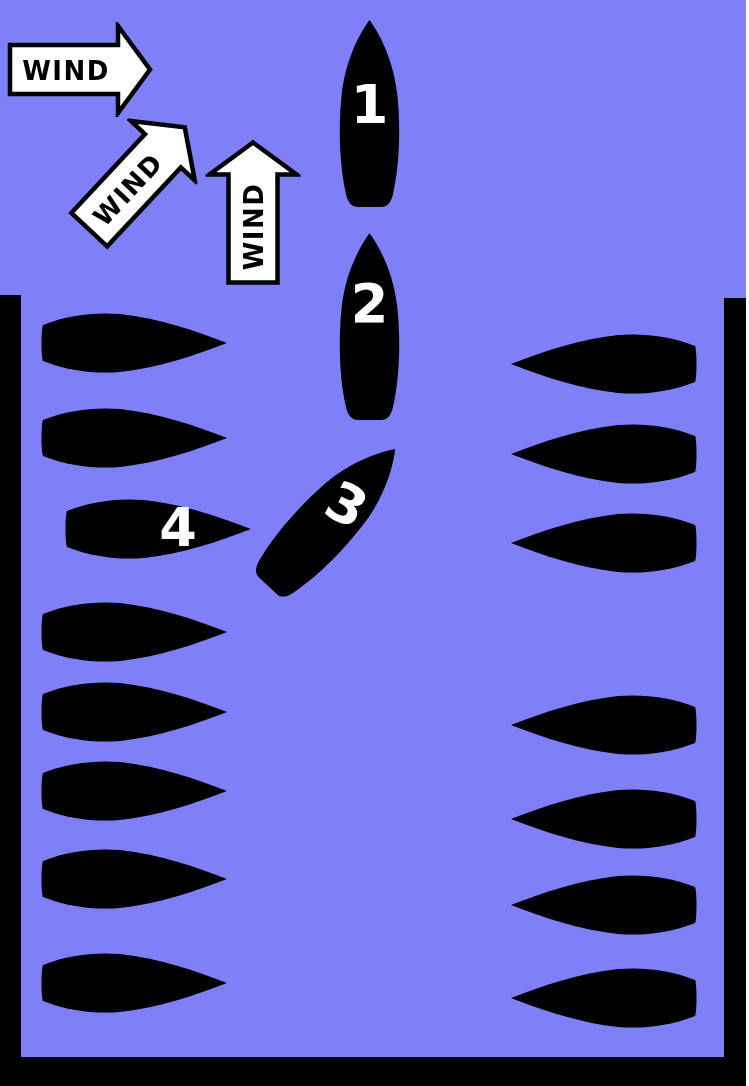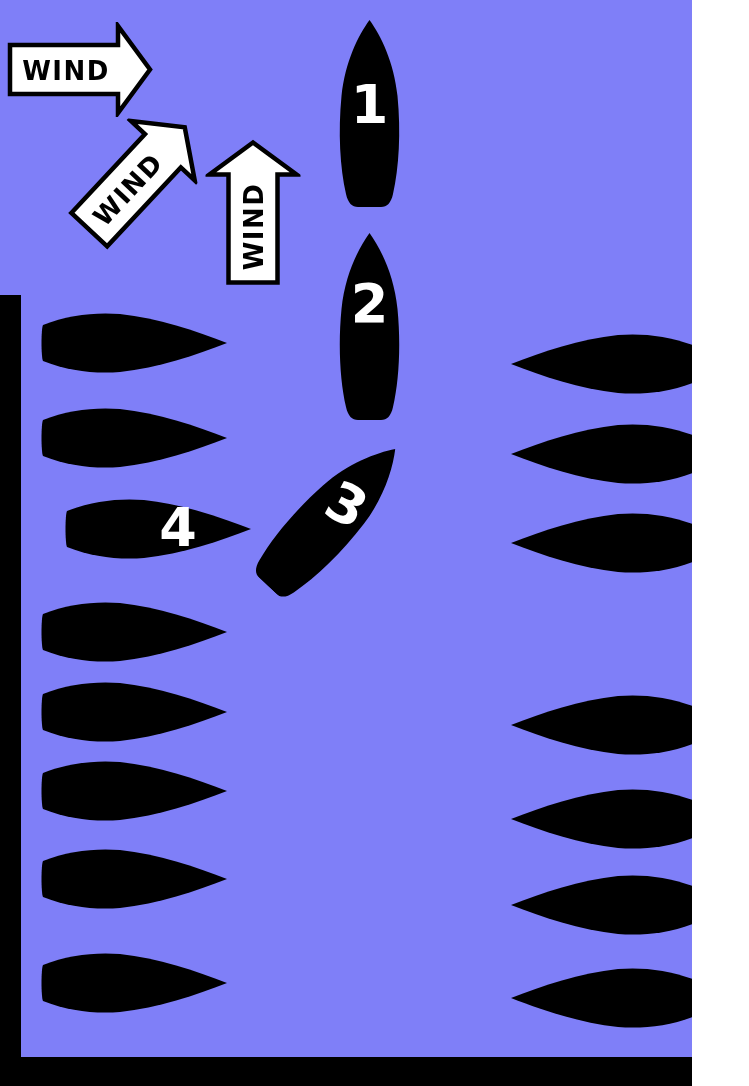--- a/index.html
+++ b/index.html
@@ -1,18 +1,18 @@
 <!DOCTYPE html>
 <html style="--water: #7f7ff8; --wall: #000000; --hull: #000000; --arrow_fill: #ffffff; --arrow_outline: #000000; --number: #ffffff; --wind_text: #000000;"><head>
 <meta charset="utf-8">
 <style>
   html,body{margin:0;padding:0;background:#fff;}
   .scene{
     position:relative;
-    width:692px;height:1086px;
+    width:746px;height:1086px;
     background:var(--water,#7f7ff8);
     overflow:hidden;
     font-family:"DejaVu Sans",sans-serif;
   }
   .wall{position:absolute;background:var(--wall,#000);}
   .wall-left{left:0;top:295px;width:21px;height:791px;}
   .wall-right{left:724px;top:298px;width:25px;height:788px;}
   .wall-bottom{left:0;top:1057px;width:749px;height:29px;}
   .abs{position:absolute;}
   .hull{fill:var(--hull,#000);}

